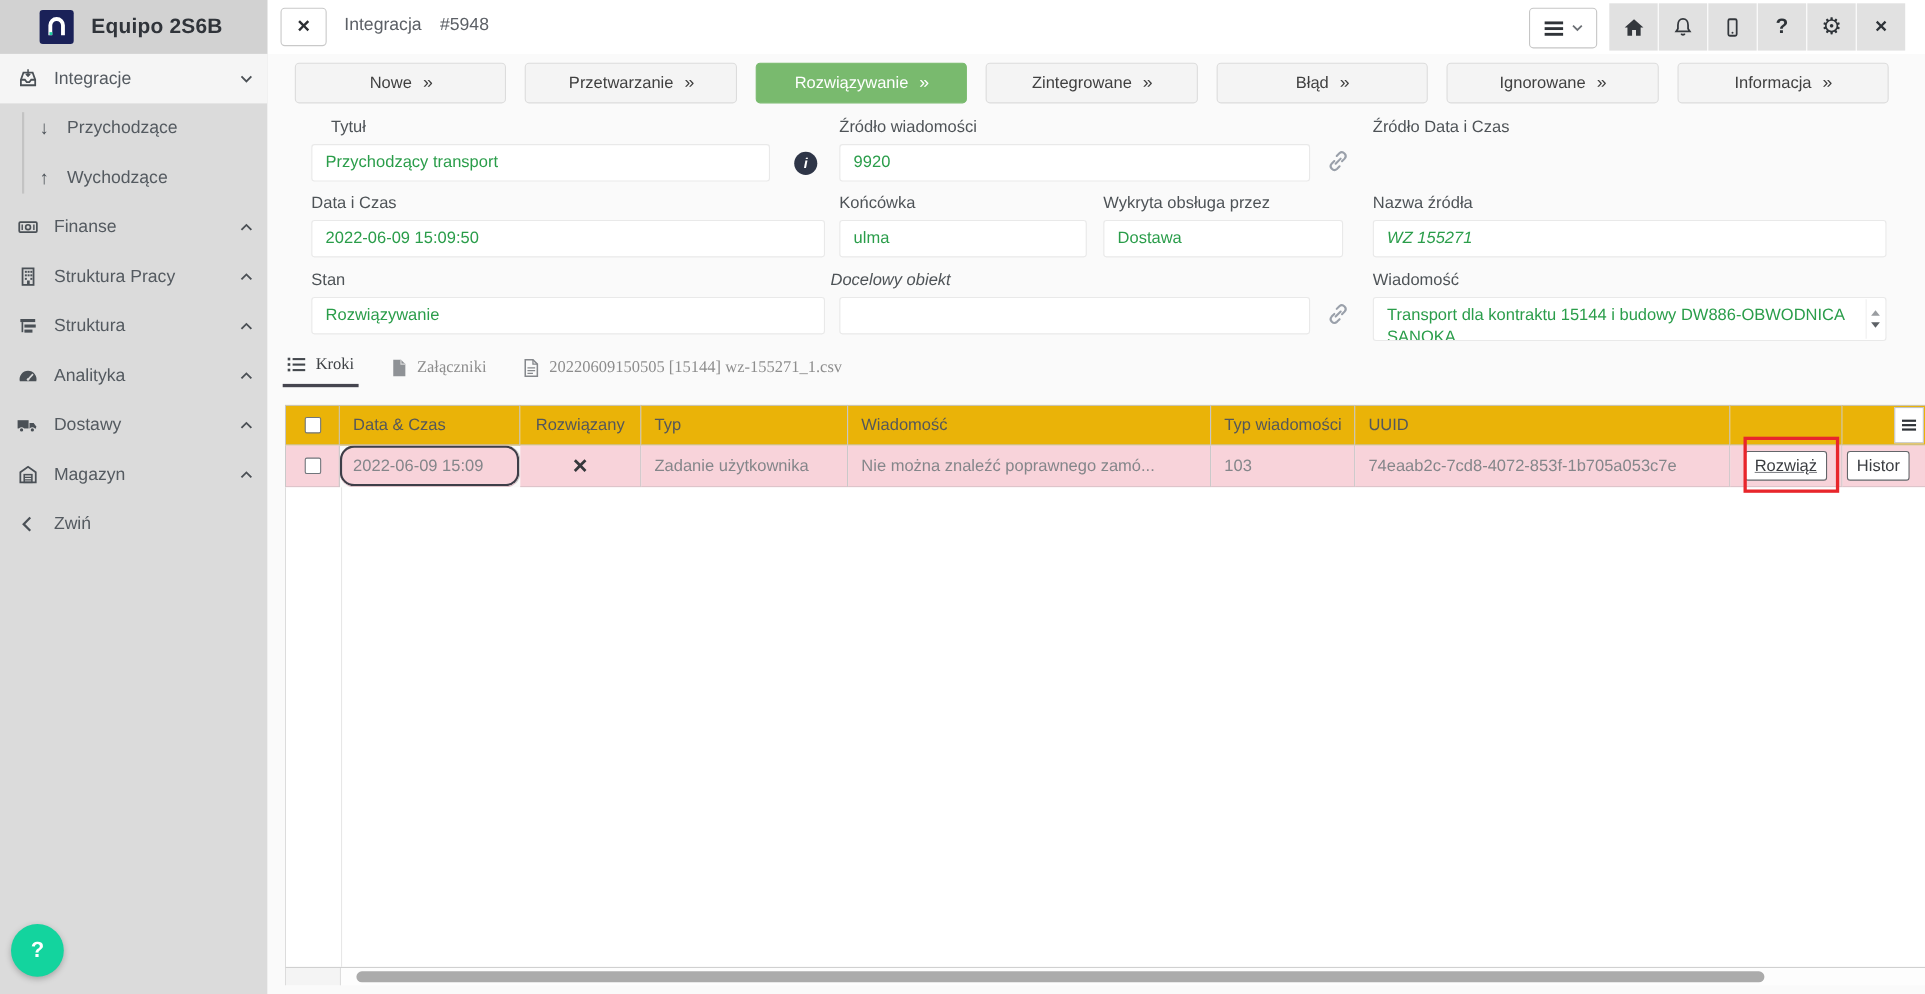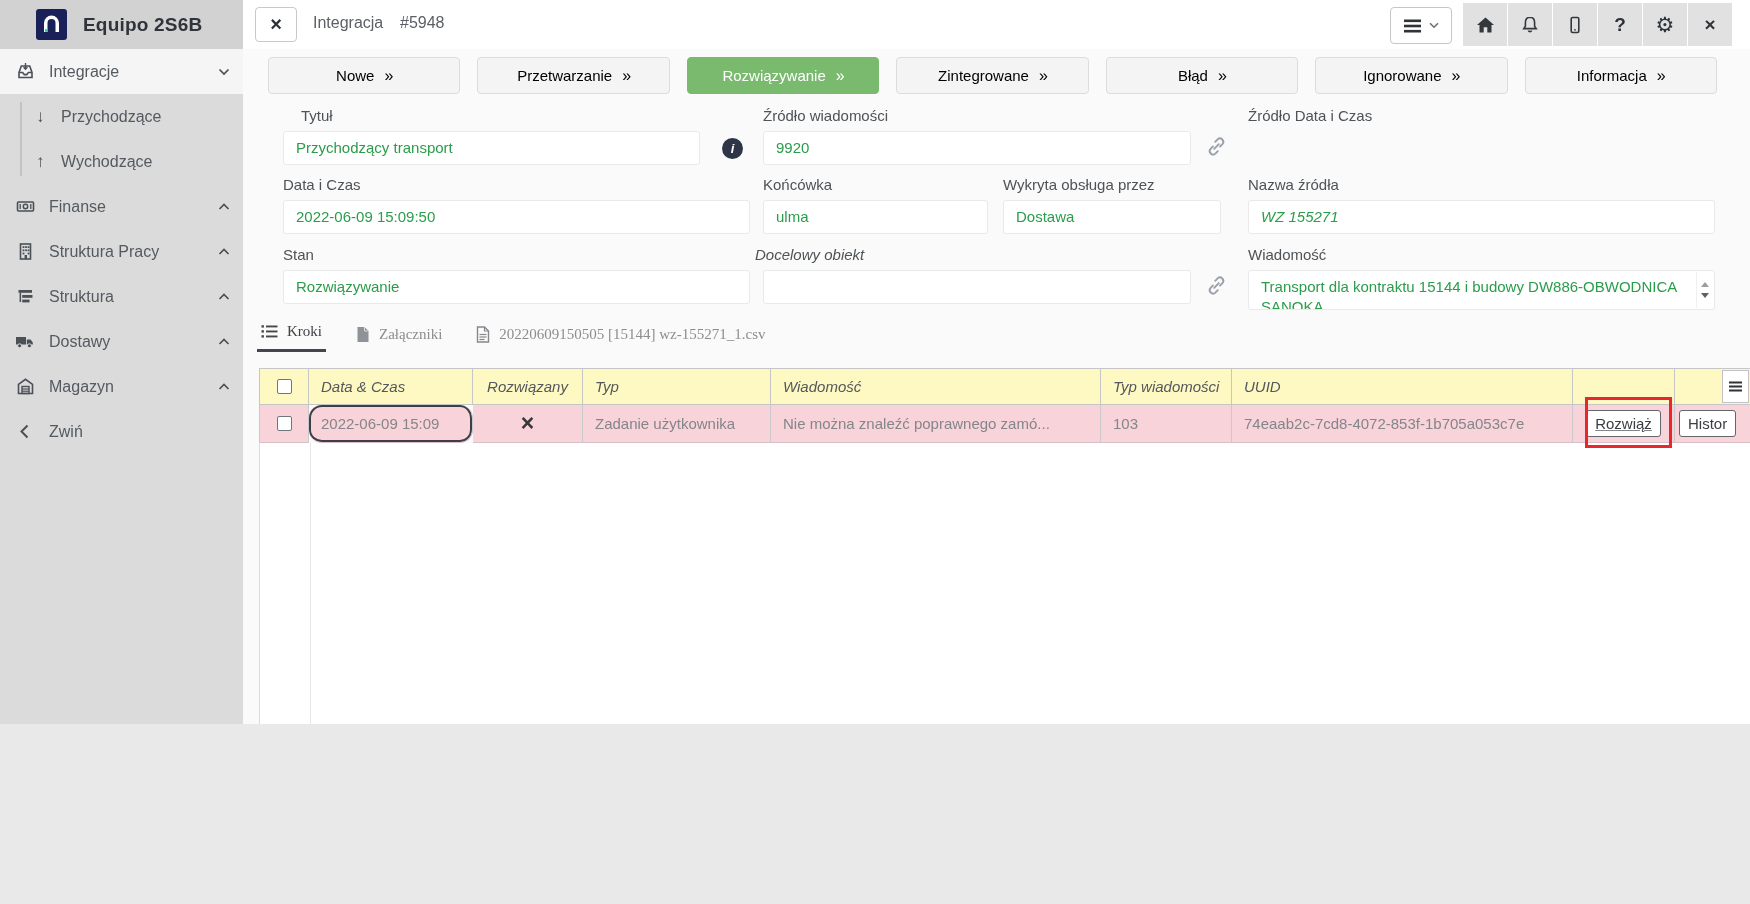--- a/index.html
+++ b/index.html
@@ -1,18 +1,18 @@
 <!DOCTYPE html>
 <html><head>
 <meta charset="utf-8">
 <style>
   * { margin:0; padding:0; box-sizing:border-box; }
   html,body { background:#e9e9e9; }
   body { font-family:"Liberation Sans", sans-serif; }
-  .canvas { position:relative; width:1750px; height:724px; background:#fafafa; overflow:hidden; }
+  .canvas { position:relative; width:1750px; height:904px; background:#fafafa; overflow:hidden; }
 
   
   .sidebar { position:absolute; left:0; top:0; width:243px; height:904px; background:#dbdbdb; z-index:3; }
   .logo-row { height:49px; background:#d2d2d2; display:flex; align-items:center; padding-left:36px; }
   .logo-sq { width:31px; height:31px; background:#1a2158; border-radius:3px; position:relative; flex:0 0 auto; }
   .logo-sq svg { position:absolute; left:4px; top:4px; }
   .brand { margin-left:16px; font-size:19px; font-weight:bold; color:#30343a; letter-spacing:.2px; }
   .nav-item { height:45px; display:flex; align-items:center; padding:0 13px 0 14px; color:#545a60; font-size:16px; cursor:pointer; }
   .nav-item.active { background:#f5f5f5; }
   .nav-icon { width:22px; display:flex; justify-content:center; }
@@ -38,21 +38,21 @@
     border-radius:4px; display:flex; align-items:center; justify-content:center; gap:6px; cursor:pointer; }
   .icon-sq { width:44px; height:43px; background:#e1e1e1; margin-left:1px; display:flex; align-items:center;
     justify-content:center; cursor:pointer; border:none; font-size:19px; font-weight:bold; color:#2e3338; }
 
   
   .content { position:absolute; left:243px; top:49px; right:0; bottom:0; background:#fafafa; }
 
   
   .status-tabs { position:absolute; left:25px; right:33px; top:8px; display:flex; gap:17px; }
   .stab { flex:1; height:37px; background:#f4f4f4; border:1px solid #dcdcdc; border-radius:4px;
-    color:#000000; font-size:15px; display:flex; align-items:center; justify-content:center; gap:10px; cursor:pointer; }
+    color:#404040; font-size:15px; display:flex; align-items:center; justify-content:center; gap:10px; cursor:pointer; }
   .stab .chev2 { font-size:16px; letter-spacing:-1px; }
   .stab.active { background:#79ba6e; border-color:#79ba6e; color:#fff; }
 
   
   .f-label { position:absolute; font-size:15px; color:#4e5357; white-space:nowrap; }
   .f-input { position:absolute; height:34px; background:#fff; border:1px solid #e9e9e9; border-radius:3px;
     font-size:15px; color:#2a9d4a; line-height:32px; padding:0 12px; white-space:nowrap; overflow:hidden; }
   .f-area { position:absolute; height:40px; background:#fff; border:1px solid #e9e9e9; border-radius:3px;
     font-size:15px; color:#2a9d4a; line-height:20px; padding:6px 26px 0 12px; overflow:hidden; }
   .spin { position:absolute; right:1px; top:1px; bottom:1px; width:17px; background:#fff; border-left:1px solid #f0f0f0;
@@ -64,22 +64,22 @@
   .link-ic { position:absolute; cursor:pointer; }
 
   
   .dtabs { position:absolute; left:14px; top:268px; display:flex; align-items:flex-end; gap:26px;font-family:Liberation Serif, serif; }
   .dtab { display:flex; align-items:center; gap:9px; font-size:15px; color:#8d8d8d; padding:6px 4px 9px 4px; cursor:pointer; }
   .dtab.active { color:#3f4246; border-bottom:3px solid #45454f; }
 
   
   .tbl { position:absolute; left:16px; top:319px; width:1491px; height:528px; overflow:hidden; }
   .trow { display:flex; }
-  .th { height:37px; background:#fef9c3; border:1px solid #c6c6c6; border-left:none; font-size:15px; color:#54575b;
-    display:flex; align-items:center; padding-left:12px; flex:0 0 auto; white-space:nowrap; overflow:hidden;font-style:italic; }
+  .th { height:37px; background:#eab308; border:1px solid #c6c6c6; border-left:none; font-size:15px; color:#54575b;
+    display:flex; align-items:center; padding-left:12px; flex:0 0 auto; white-space:nowrap; overflow:hidden; }
   .th.first { border-left:1px solid #c6c6c6; justify-content:center; padding-left:0; }
   .td { height:38px; background:#f8d3da; border-right:1px solid #c9c9c9; border-bottom:1px solid #d8c0c6;
     font-size:15px; color:#84868a; display:flex; align-items:center; padding-left:12px; flex:0 0 auto;
     white-space:nowrap; overflow:hidden; position:relative; }
   .td.first { border-left:1px solid #c9c9c9; justify-content:center; padding-left:0; }
   .td.center { justify-content:center; padding-left:0; }
   .cbx { width:15px; height:15px; background:#fff; border:1.5px solid #70767c; border-radius:2px; cursor:pointer; }
   .focus-cell { box-shadow:inset 0 0 0 2px #3e3e48; border-radius:13px; }
   .xmark { font-size:23px; font-weight:bold; color:#36383c; line-height:1; }
   .row-btn { background:#fff; border:1px solid #63666a; border-radius:3px; font-size:15px; color:#3a3d41;
@@ -192,20 +192,35 @@
             </svg>
         </span>
         <span class="nav-label">Struktura</span>
         <span class="nav-chev">
           <svg width="12" height="8" viewBox="0 0 12 8">
               <polyline points="1.5,6 6,1.5 10.5,6" fill="none" stroke="#4b5055" stroke-width="1.7"></polyline>
             </svg>
         </span>
       </div>
 
+      <div class="nav-item">
+        <span class="nav-icon">
+          <svg width="19" height="19" viewBox="0 0 19 19">
+              <path d="M2 14.5 A7.7 7.7 0 1 1 17 14.5 Z" fill="#4a5056"></path>
+              <line x1="9.5" y1="13" x2="14" y2="8.2" stroke="#dbdbdb" stroke-width="1.6"></line>
+              <circle cx="9.5" cy="13" r="1.2" fill="#dbdbdb"></circle>
+            </svg>
+        </span>
+        <span class="nav-label">Analityka</span>
+        <span class="nav-chev">
+          <svg width="12" height="8" viewBox="0 0 12 8">
+              <polyline points="1.5,6 6,1.5 10.5,6" fill="none" stroke="#4b5055" stroke-width="1.7"></polyline>
+            </svg>
+        </span>
+      </div>
 
       <div class="nav-item">
         <span class="nav-icon">
           <svg width="20" height="19" viewBox="0 0 20 19">
               <rect x="1" y="5" width="10" height="7.5" fill="#4a5056"></rect>
               <path d="M11.8 7.5 H15.6 L17.8 10.4 V12.5 H11.8 Z" fill="#4a5056"></path>
               <circle cx="4.6" cy="13.8" r="2" fill="#4a5056" stroke="#dbdbdb" stroke-width="1"></circle>
               <circle cx="14.4" cy="13.8" r="2" fill="#4a5056" stroke="#dbdbdb" stroke-width="1"></circle>
             </svg>
         </span>

